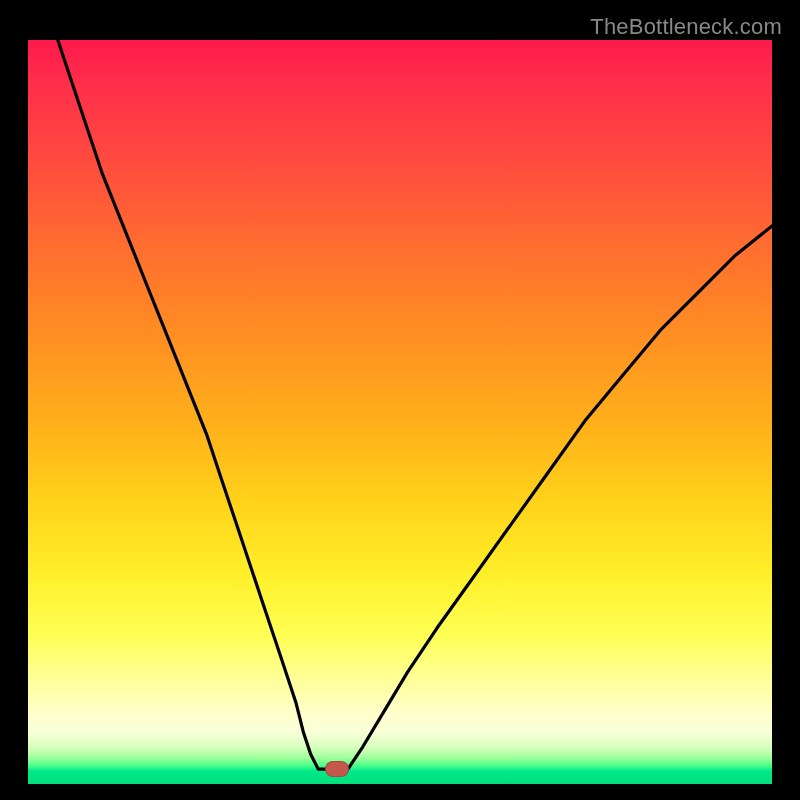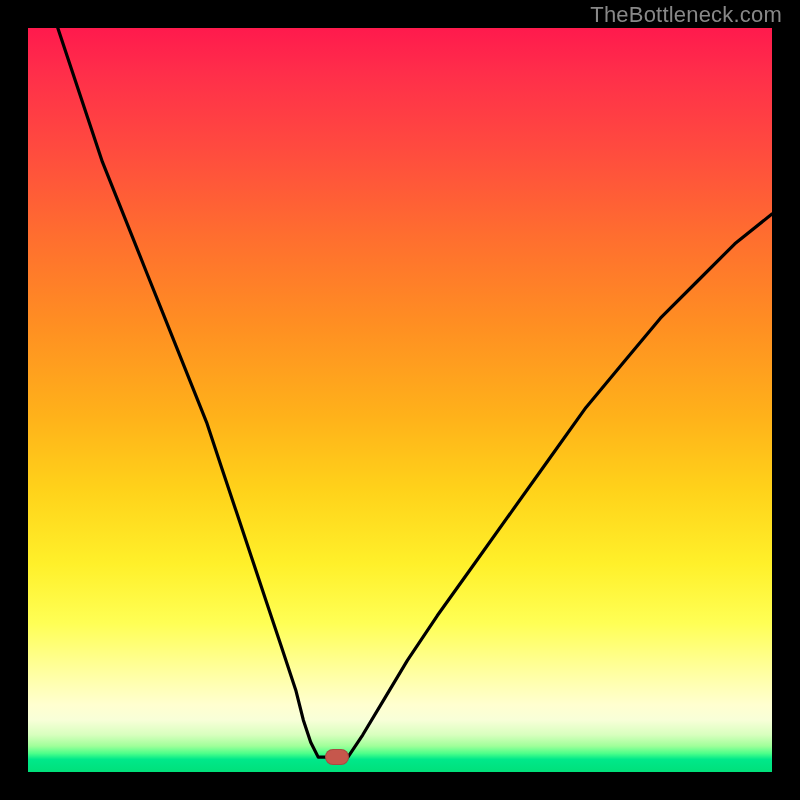--- a/index.html
+++ b/index.html
@@ -9,20 +9,21 @@
     height: 800px;
     background: #000;
     font-family: Arial, Helvetica, sans-serif;
     overflow: hidden;
   }
   .frame {
     position: relative;
     width: 800px;
     height: 700px;
     background: #000;
+    margin-top: 12px;
   }
   .watermark {
     position: absolute;
     top: 2px;
     right: 18px;
     color: #888;
     font-size: 22px;
     font-weight: 500;
     letter-spacing: 0.2px;
     z-index: 30;

